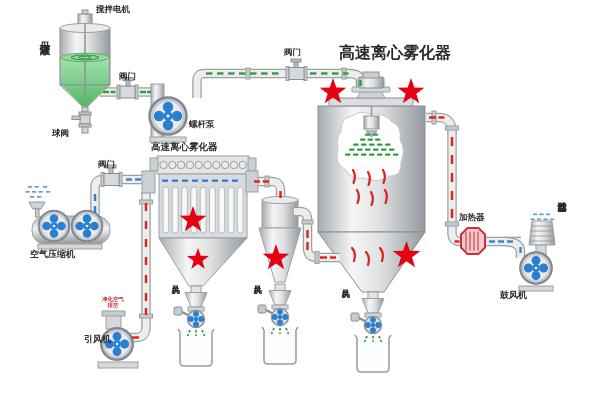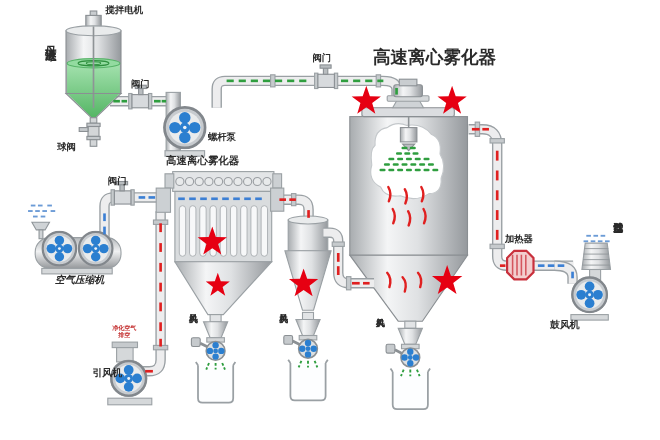--- a/index.html
+++ b/index.html
@@ -389,21 +389,21 @@
 
 <div class="lbl" style="left:96px;top:5px;">搅拌电机</div>
 <div class="lbl vert tankname" style="left:39px;top:33px;">母液罐</div>
 <div class="lbl" style="left:119px;top:72px;">阀门</div>
 <div class="lbl" style="left:52px;top:129px;">球阀</div>
 <div class="lbl" style="left:189px;top:120px;">螺杆泵</div>
 <div class="lbl" style="left:284px;top:48px;">阀门</div>
 <div class="lbl big" style="left:339px;top:44px;">高速离心雾化器</div>
 <div class="lbl mid" style="left:151px;top:142px;">高速离心雾化器</div>
 <div class="lbl" style="left:98px;top:160px;">阀门</div>
-<div class="lbl sm9" style="left:50px;top:250px;font-style:italic;">空气压缩机</div>
+<div class="lbl sm9" style="left:30px;top:250px;">空气压缩机</div>
 <div class="lbl sm9" style="left:84px;top:335px;">引风机</div>
 <div class="lbl vert v8" style="left:170px;top:279px;">关风机</div>
 <div class="lbl vert v8" style="left:252px;top:279px;">关风机</div>
 <div class="lbl vert v8" style="left:340px;top:283px;">关风机</div>
 <div class="lbl" style="left:459px;top:213px;text-align:right;">加热器</div>
 <div class="lbl vert sm9" style="left:556px;top:195px;">空气过滤器</div>
 <div class="lbl sm9" style="left:500px;top:291px;">鼓风机</div>
 <div class="lbl rednote" style="left:88px;top:296px;">
   <span>净化空气</span>
   <span>排空</span>

